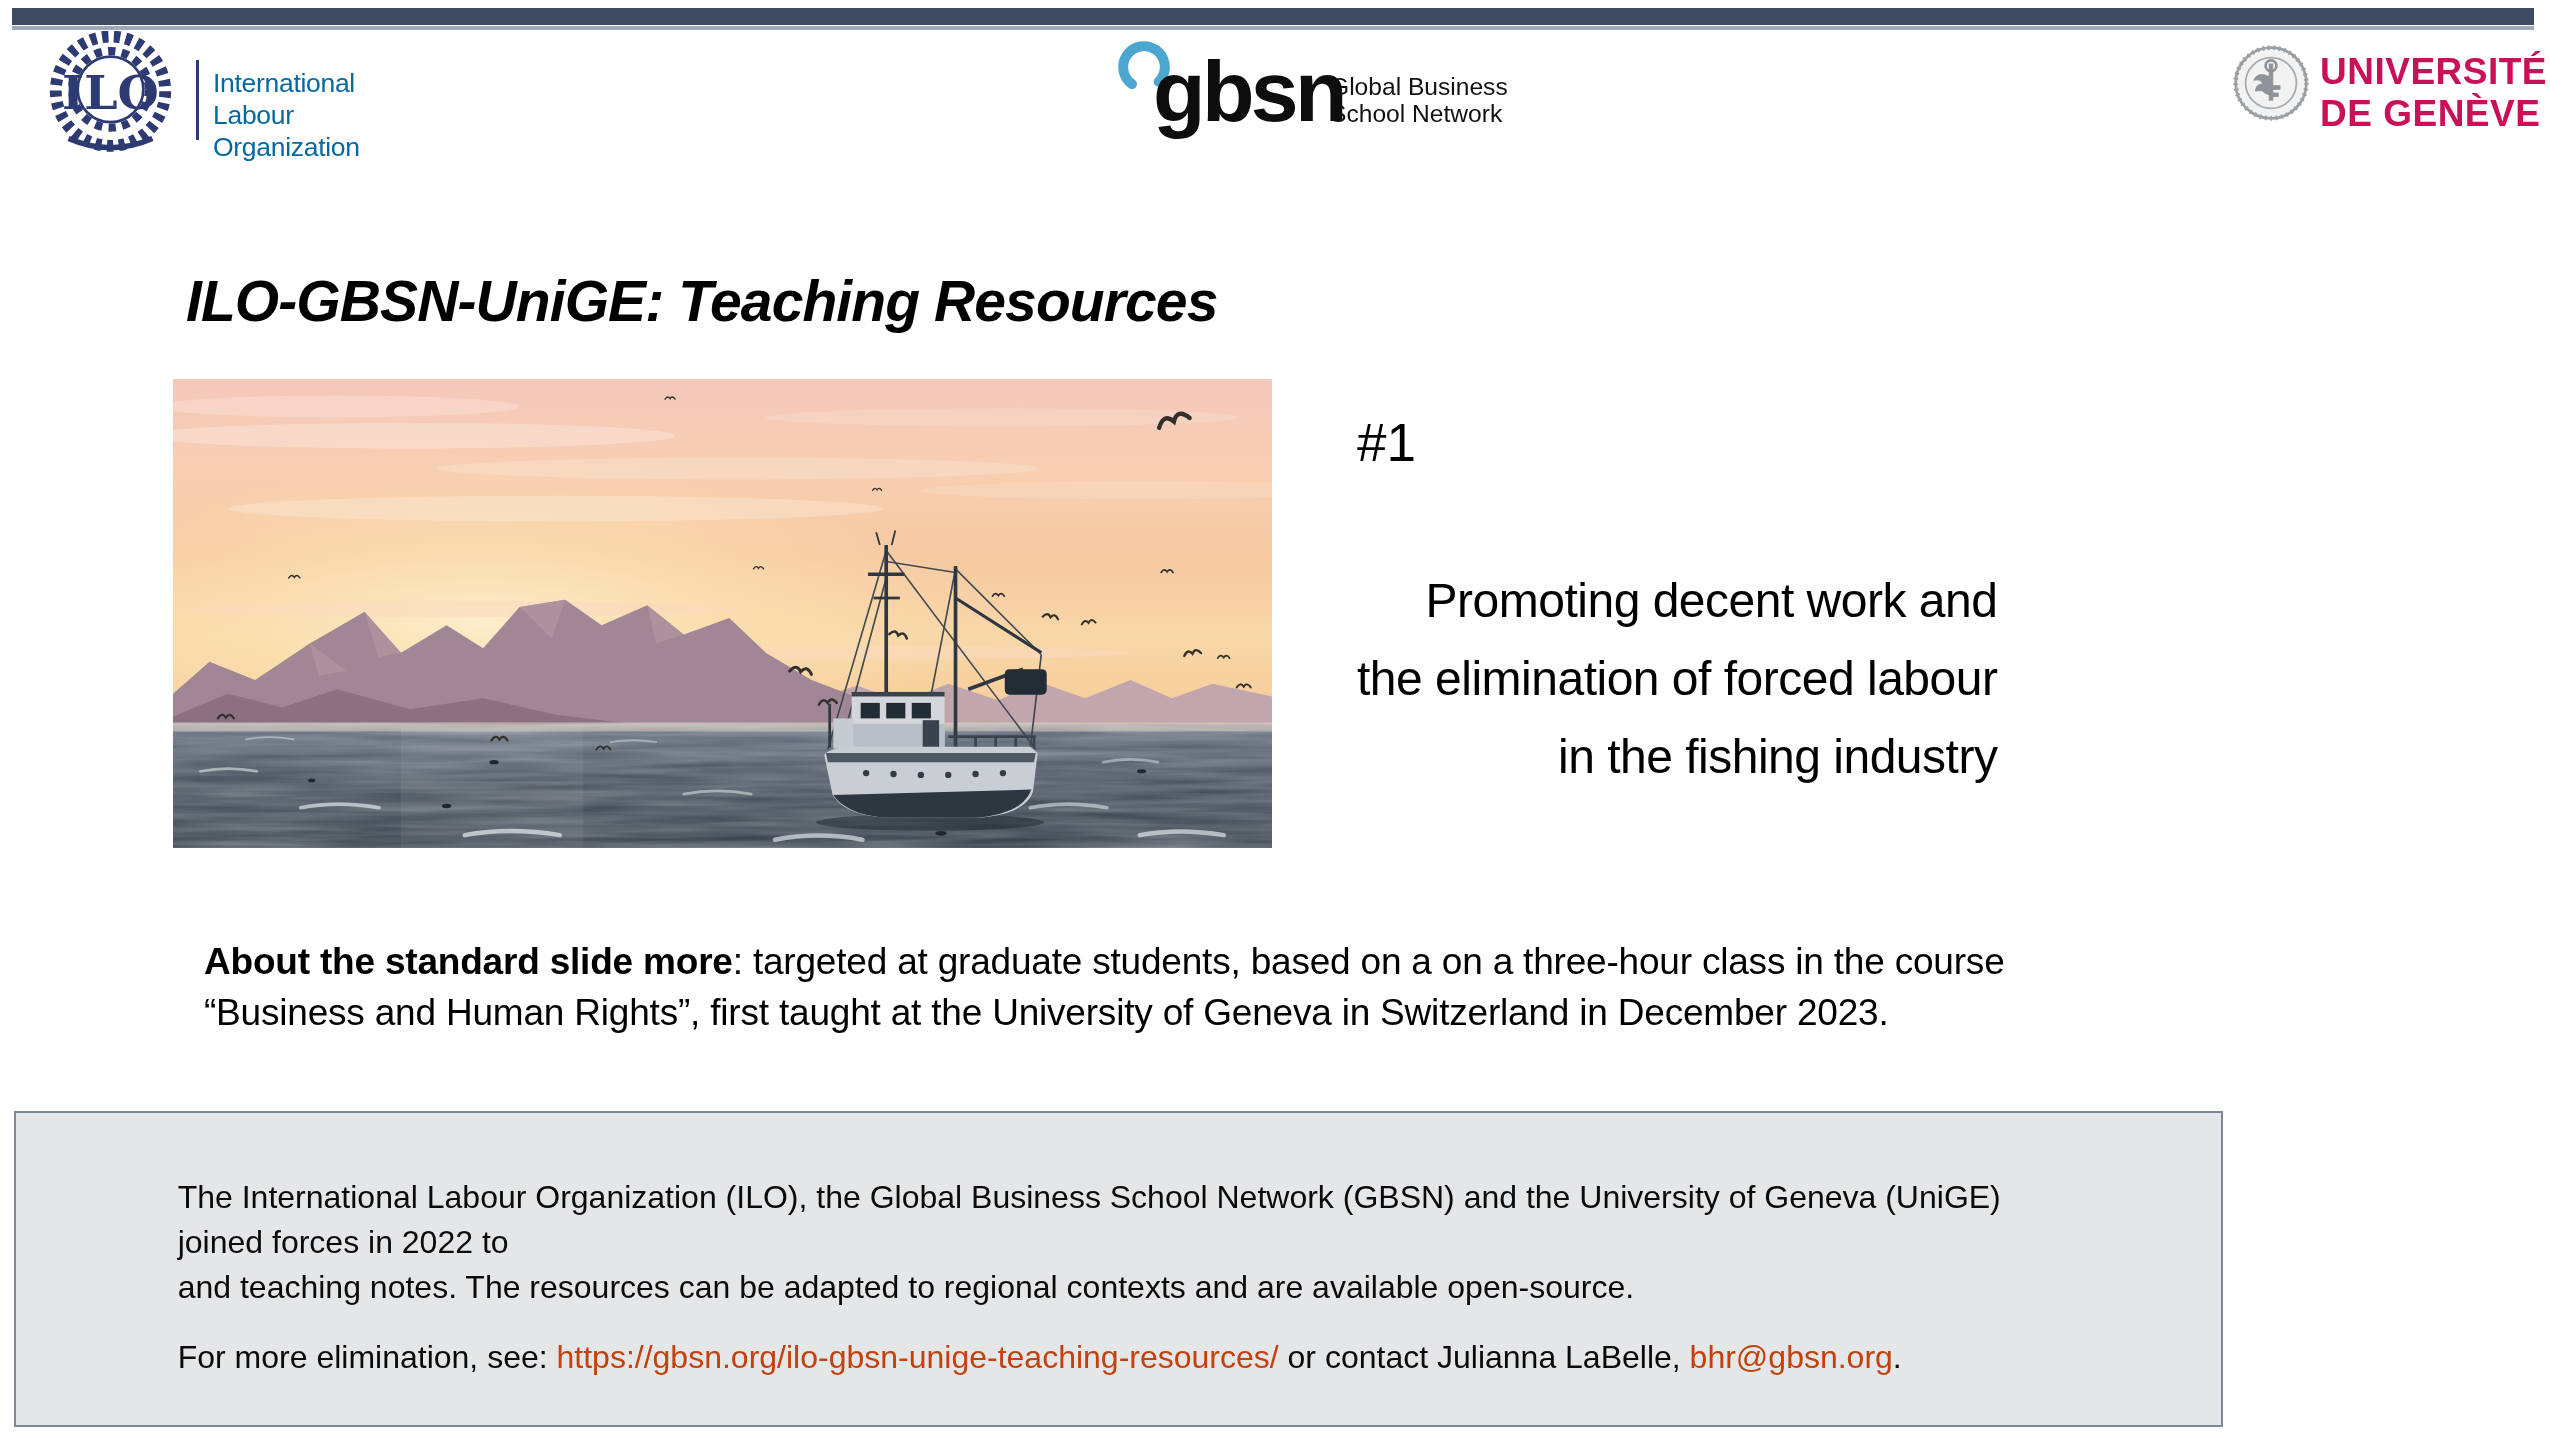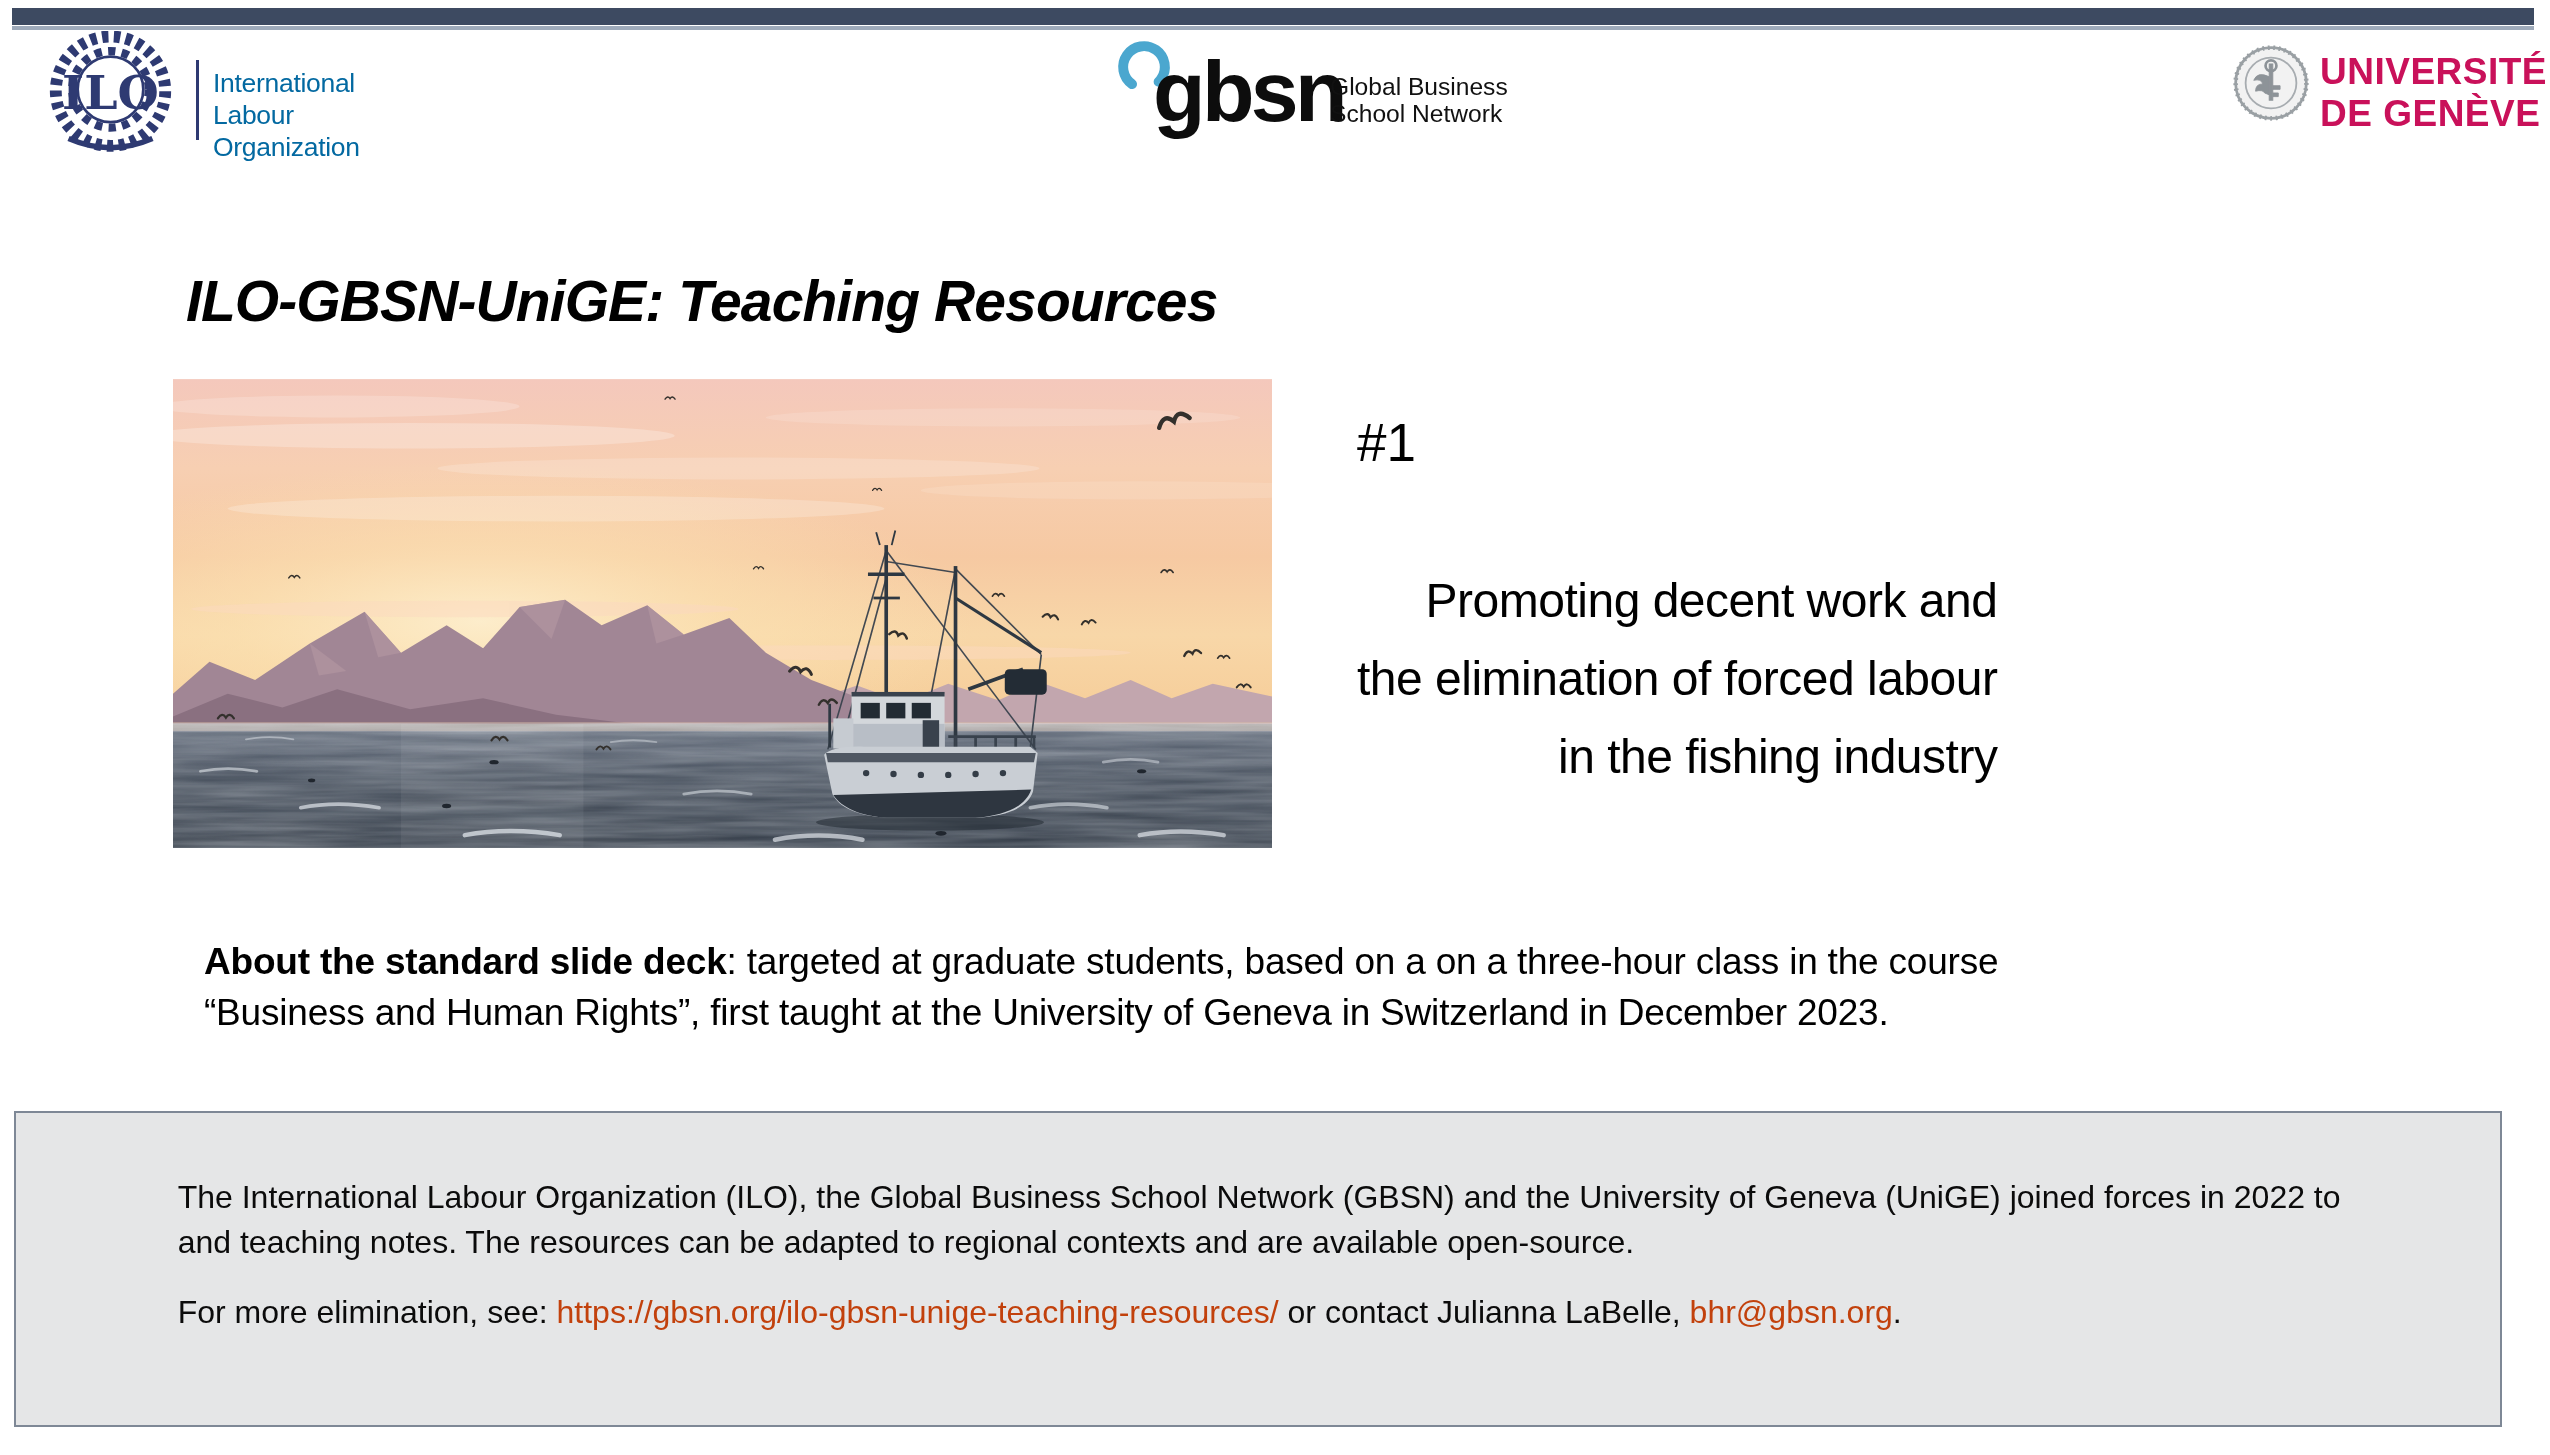--- a/index.html
+++ b/index.html
@@ -37,21 +37,21 @@
   
   .heading-number{left:1357px;top:412px;font-size:53px;font-weight:300;}
   .heading-lines{left:1357px;top:562px;font-size:48px;line-height:78px;font-weight:300;letter-spacing:-0.5px;text-align:right;}
   .heading-lines span{display:block;}
 
   
   .about{left:204px;top:936px;font-size:37px;line-height:51px;letter-spacing:-0.2px;}
   .about b{font-weight:bold;}
 
   
-  .info-box{left:13.7px;top:1111px;width:2488px;height:316px;box-sizing:border-box;
+  .info-box{left:13.7px;top:1111px;width:2209px;height:316px;box-sizing:border-box;
             background:#e5e6e7;border:2.7px solid #7e8896;
             padding:62px 146px 0 162px;font-size:32px;line-height:45px;color:#0b0b0b;}
   .info-box .line{display:block;}
   .contact-line{margin-top:24.6px;}
   .link{color:#c2410c;cursor:pointer;margin-top:24px;}
 </style>
 </head>
 <body>
 
 <div class="abs top-bar"></div>
@@ -280,21 +280,21 @@
 </div>
 
 <div class="abs heading-number">#1</div>
 <div class="abs heading-lines">
   <span>Promoting decent work and</span>
   <span>the elimination of forced labour</span>
   <span>in the fishing industry</span>
 </div>
 
 <div class="abs about">
-  <div><b>About the standard slide deck</b><span>: targeted at graduate students, based on a on a three-hour class in the course</span></div>
+  <div><b>About the standard slide more</b><span>: targeted at graduate students, based on a on a three-hour class in the course</span></div>
   <div>“Business and Human Rights”, first taught at the University of Geneva in Switzerland in December 2023.</div>
 </div>
 
 <div class="abs info-box">
   <span class="line">The International Labour Organization (ILO), the Global Business School Network (GBSN) and the University of Geneva (UniGE) joined forces in 2022 to</span>
   <span class="line">and teaching notes. The resources can be adapted to regional contexts and are available open-source.</span>
   <div class="contact-line">
     <span>For more elimination, see: </span><span class="link">https://gbsn.org/ilo-gbsn-unige-teaching-resources/</span><span> or contact Julianna LaBelle, </span><span class="link">bhr@gbsn.org</span><span>.</span>
   </div>
 </div>

